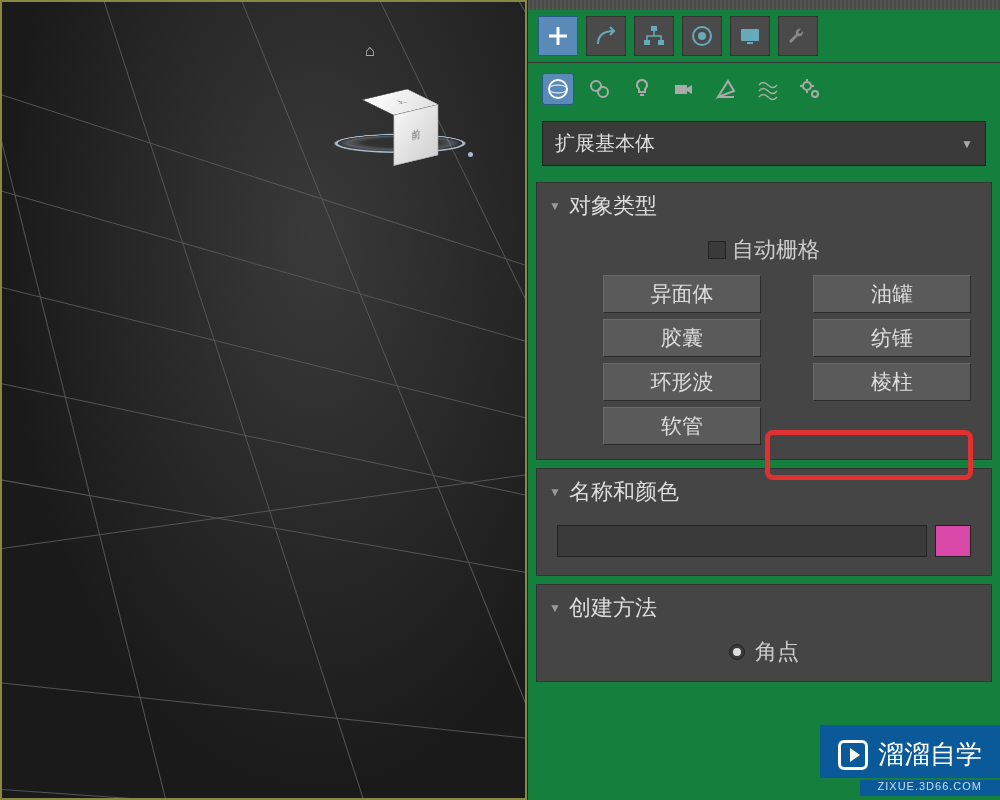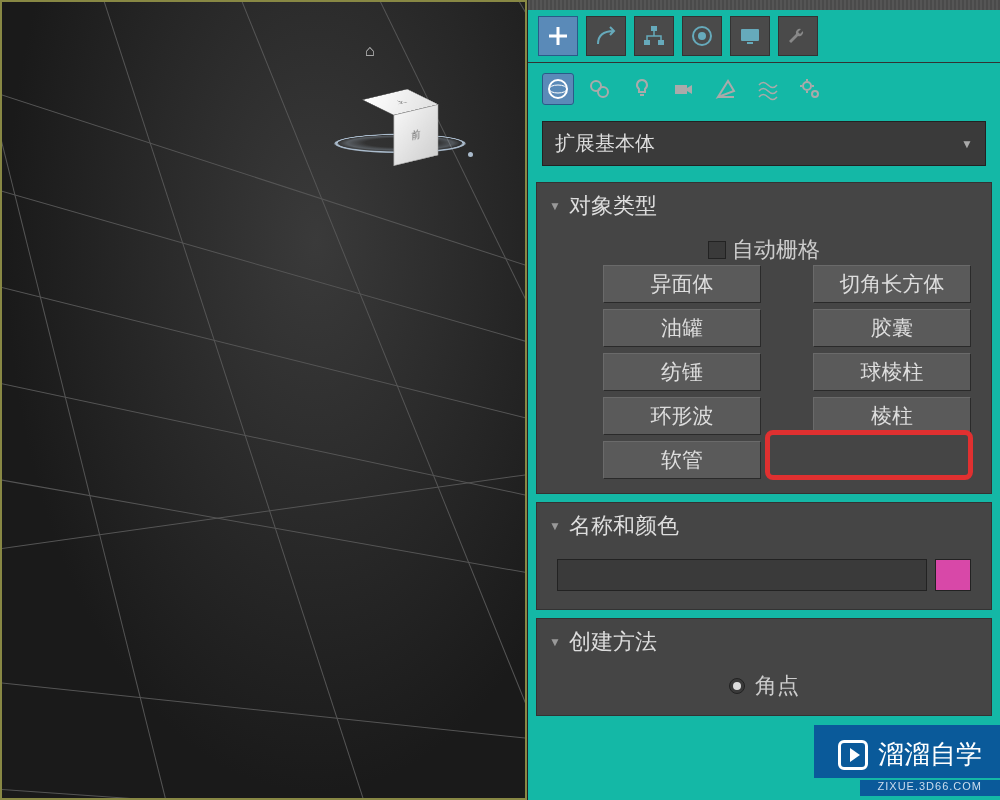--- a/index.html
+++ b/index.html
@@ -101,21 +101,21 @@
       background: #aabbcc;
       border-radius: 50%;
       right: -8px;
       bottom: 35px;
     }
     
     
     .panel {
       width: 473px;
       height: 800px;
-      background: #14b8a6;
+      background: #15803d;
       border-left: 1px solid #222;
       display: flex;
       flex-direction: column;
       color: #ccc;
     }
     
     .panel-topstrip {
       height: 10px;
       background: repeating-linear-gradient(90deg, #555 0px, #555 2px, #4a4a4a 2px, #4a4a4a 4px);
     }
@@ -204,20 +204,21 @@
     .rollout-body {
       padding: 6px 20px 14px 20px;
     }
     
     
     .autogrid-row {
       display: flex;
       justify-content: center;
       align-items: center;
       gap: 6px;
+      margin-bottom: 10px;
       font-size: 22px;
     }
     .checkbox {
       width: 18px;
       height: 18px;
       background: #3a3a3a;
       border: 1px solid #222;
     }
     
     
@@ -301,21 +302,21 @@
       border-radius: 50%;
     }
     
     
     .watermark {
       position: absolute;
       right: 0;
       bottom: 22px;
       background: #0a5a9a;
       color: #fff;
-      padding: 12px 18px 6px 24px;
+      padding: 12px 18px 6px 18px;
       font-size: 26px;
       display: flex;
       align-items: center;
       gap: 10px;
       z-index: 100;
     }
     .watermark-sub {
       position: absolute;
       right: 0;
       bottom: 4px;
@@ -475,25 +476,23 @@
       <span class="rollout-arrow">▼</span>
       <span>对象类型</span>
     </div>
     <div class="rollout-body">
       <div class="autogrid-row">
         <span class="checkbox"></span>
         <span>自动栅格</span>
       </div>
       <div class="btn-grid">
         <button class="type-btn">异面体</button>
-        <button class="type-btn">切角长方体</button>
         <button class="type-btn">油罐</button>
         <button class="type-btn">胶囊</button>
         <button class="type-btn">纺锤</button>
-        <button class="type-btn">球棱柱</button>
         <button class="type-btn">环形波</button>
         <button class="type-btn">棱柱</button>
         <button class="type-btn">软管</button>
       </div>
     </div>
     <div class="highlight-box" style="top:247px; left:228px; width:208px; height:50px;"></div>
   </div>
 
   <div class="rollout">
     <div class="rollout-header">

